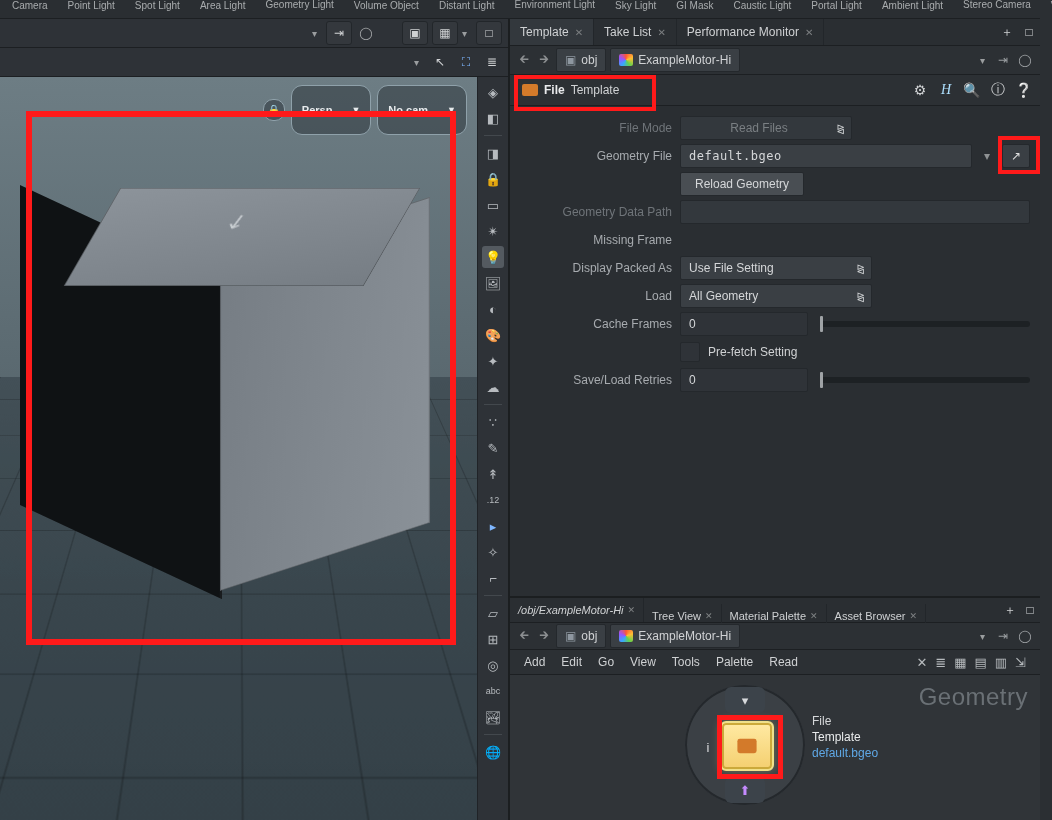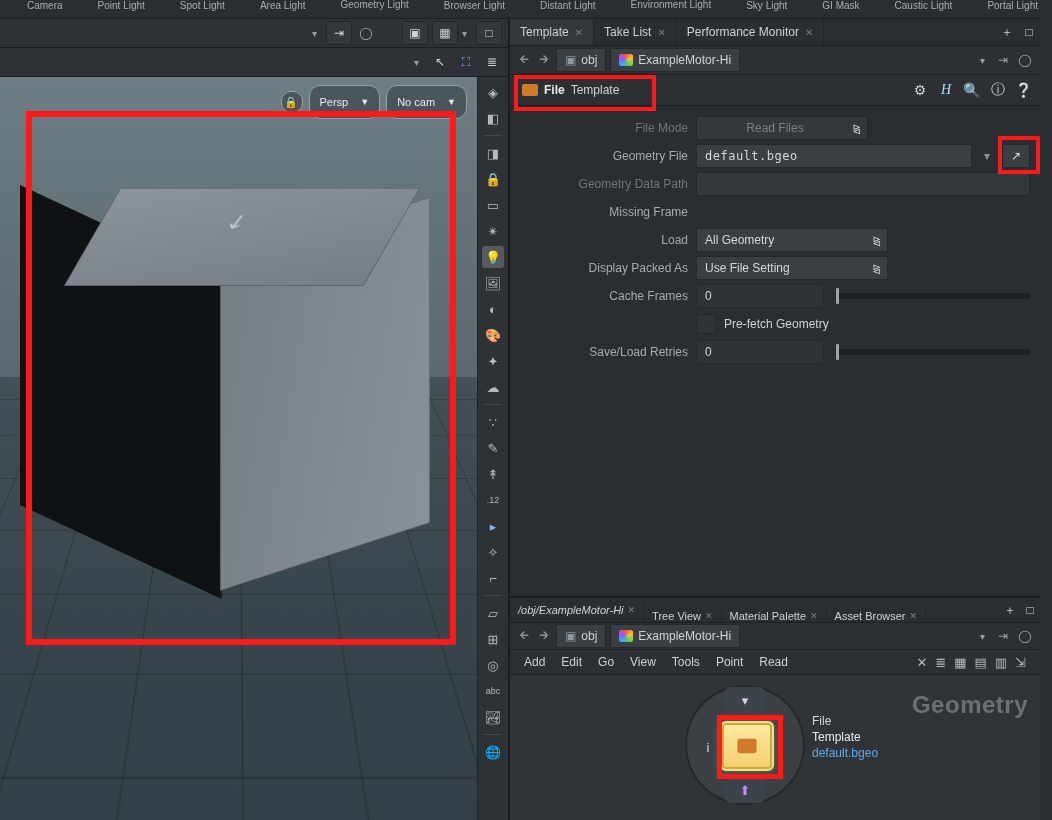--- a/index.html
+++ b/index.html
@@ -23,21 +23,21 @@
   
   .shelf {
     height: 18px;
     background: #2a2e32;
     padding: 0 6px;
     display:flex; align-items: flex-start; gap: 8px;
     border-bottom: 1px solid #1c1f22;
     font-size: 10px; color:#a9acae;
     white-space: nowrap;
   }
-  .shelf .item { display:flex; flex-direction:column; align-items:center; padding:0 6px; cursor:pointer;margin-left:15px;}
+  .shelf .item { display:flex; flex-direction:column; align-items:center; padding:0 6px; cursor:pointer;}
   .shelf .item.stack { line-height:9px; text-align:center;}
   .shelf .spacer { flex:1; }
 
   
   .body {
     flex:1; display:flex; min-height:0;
   }
 
   
   .left {
@@ -121,23 +121,23 @@
   .vp-chips {
     position:absolute; top:8px; right:10px;
     display:flex; gap:6px; align-items:center;
   }
   .vp-lock{
     width:20px;height:20px;border:1px solid #8fa1aa;border-radius:10px;
     display:flex;align-items:center;justify-content:center;color:#cfd7db;font-size:11px;
     background:rgba(40,48,53,.5);
   }
   .chip {
-    padding:10px 10px; border:1px solid #8fa1aa;border-radius:11px;
+    padding:18px 10px; border:1px solid #8fa1aa;border-radius:11px;
     background:rgba(40,48,53,.5); color:#e7eaec; font-size:11px;
-    display:flex; align-items:center; gap:12px;
+    display:flex; align-items:center; gap:19px;font-weight:bold;
   }
 
   .red-box-big{
     position:absolute; left:26px; top:34px; width:418px; height:522px;
     border:6px solid #ff1a1a; pointer-events:none;
   }
 
   .view-strip {
     width:30px; background:#2e3237; border-left:1px solid #202327;
     display:flex; flex-direction:column; align-items:center; padding-top:4px; gap:4px;
@@ -206,21 +206,21 @@
   .nodebar .flex{flex:1;}
   .nb-ico{width:20px;text-align:center;color:#cfd1d3;font-size:14px;}
   .nb-ico.H{font-style:italic;font-family:Georgia,serif;color:#aee0ff;}
   .red-box-title{
     position:absolute; left:4px; top:0px; width:134px; height:28px;
     border:4px solid #ff1a1a; pointer-events:none;
   }
 
   
   .params {
-    flex:1; overflow:auto; padding:8px 10px 6px 22px; position:relative;
+    flex:1; overflow:auto; padding:8px 10px 6px 6px; position:relative;
   }
   .row{
     display:flex; align-items:center; height:28px; gap:8px;
   }
   .row .lab{
     width:156px; text-align:right; color:#a7abaf; font-size:12px;
   }
   .row.dis .lab{color:#6f7479;}
   .field, .combo, .btn, .check{
     height:22px; background:#3a3f44; border:1px solid #24282c; border-radius:2px;
@@ -258,21 +258,21 @@
   .net-tabs .tab2{padding:0 8px;height:24px;display:flex;align-items:center;gap:4px;color:#cfd1d3;font-style:italic;font-size:11px;border-right:1px solid #22262a;}
   .net-tabs .tab2.norm{font-style:normal;margin-top:12px;}
   .net-tabs .tab2 .x{font-size:9px;color:#7f8284;font-style:normal;}
   .net-tabs .filler{flex:1;}
   .net-tabs .plus,.net-tabs .sq{width:20px;text-align:center;}
   .net-path{height:26px;display:flex;align-items:center;gap:4px;padding:0 6px;background:#2c3034;border-bottom:1px solid #1c1f22;}
   .net-menu{height:24px;display:flex;align-items:center;gap:16px;padding:0 14px;background:#2c3034;border-bottom:1px solid #1c1f22;color:#cfd1d3;font-size:12px;}
   .net-menu .flex{flex:1;}
   .net-menu .ri{display:flex;gap:8px;color:#b6babd;font-size:13px;}
   .net-canvas{flex:1;position:relative;background:#303438;overflow:hidden;}
-  .net-label{position:absolute;right:12px;top:8px;color:#6a7075;font-size:24px;font-weight:700;letter-spacing:.5px;margin-top:8px;}
+  .net-label{position:absolute;right:12px;top:8px;color:#6a7075;font-size:24px;font-weight:400;letter-spacing:.5px;}
 
   
   .radial{
     position:absolute; left:170px; top:10px; width:160px; height:130px;
   }
   .radial .ring{
     position:absolute; left:5px; top:0; width:120px; height:120px; border-radius:60px;
     background:#3b4045; box-shadow:inset 0 0 0 2px #24282c;
   }
   .radial .slice{position:absolute;width:40px;height:40px;background:#46505a;border-radius:6px;display:flex;align-items:center;justify-content:center;color:#d8dadc;font-size:13px;}
@@ -298,21 +298,21 @@
 <div class="app">
 
   <div class="shelf">
     <span class="item">Camera</span>
     <span class="item">Point Light</span>
     <span class="item">Spot Light</span>
     <span class="item">Area Light</span>
     <span class="item stack">
       <span>Geometry Light</span>
       </span>
-    <span class="item">Browser Light</span>
+    <span class="item">Volume Object</span>
     <span class="item">Distant Light</span>
     <span class="item stack">
       <span>Environment Light</span>
       </span>
     <span class="item">Sky Light</span>
     <span class="item">GI Mask</span>
     <span class="item">Caustic Light</span>
     <span class="item">Portal Light</span>
     <span class="item">Ambient Light</span>
     <span class="item stack">
@@ -470,58 +470,64 @@
           <div class="lab">Geometry File</div>
           <div class="field code">
             <span>default.bgeo</span>
           </div>
           <span class="field-drop">▾</span>
           <div class="field-btn">
             <span>↗</span>
           </div>
         </div>
 
+        <div class="row">
+          <div class="lab"></div>
+          <div class="btn">
+            <span>Reload Geometry</span>
+          </div>
+        </div>
 
 
         <div class="row dis">
           <div class="lab">Geometry Data Path</div>
           <div class="field"></div>
         </div>
 
         <div class="row">
           <div class="lab">Missing Frame</div>
+        </div>
+
+        <div class="row">
+          <div class="lab">Display Packed As</div>
+          <div class="combo w2">
+            <span>Use File Setting</span>
+          </div>
         </div>
 
         <div class="row">
           <div class="lab">Load</div>
           <div class="combo w2">
             <span>All Geometry</span>
           </div>
         </div>
 
-        <div class="row">
-          <div class="lab">Display Packed As</div>
-          <div class="combo w2">
-            <span>Use File Setting</span>
-          </div>
-        </div>
-
 
         <div class="row">
           <div class="lab">Cache Frames</div>
           <div class="field num">
             <span>0</span>
           </div>
           <div class="slider"></div>
         </div>
 
         <div class="row dis">
           <div class="lab"></div>
           <div class="check"></div>
-          <span>Pre-fetch Geometry</span>
+          <span>Pre-fetch Setting</span>
         </div>
 
         <div class="row">
           <div class="lab">Save/Load Retries</div>
           <div class="field num">
             <span>0</span>
           </div>
           <div class="slider"></div>
         </div>
 
@@ -568,21 +574,21 @@
           <span class="pin-ico">⇥</span>
           <span class="globe2">◯</span>
         </div>
 
         <div class="net-menu">
           <span>Add</span>
           <span>Edit</span>
           <span>Go</span>
           <span>View</span>
           <span>Tools</span>
-          <span>Point</span>
+          <span>Palette</span>
           <span>Read</span>
           <div class="flex"></div>
           <div class="ri">
             <span>✕</span>
             <span>≣</span>
             <span>▦</span>
             <span>▤</span>
             <span>▥</span>
             <span>⇲</span>
           </div>

